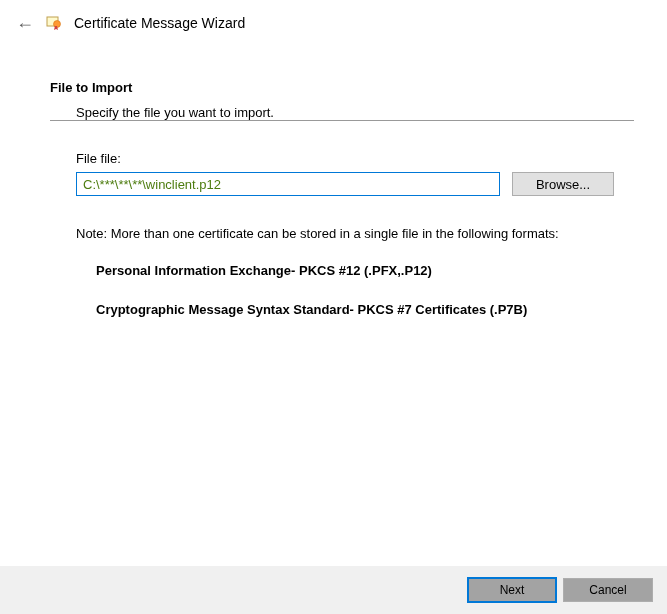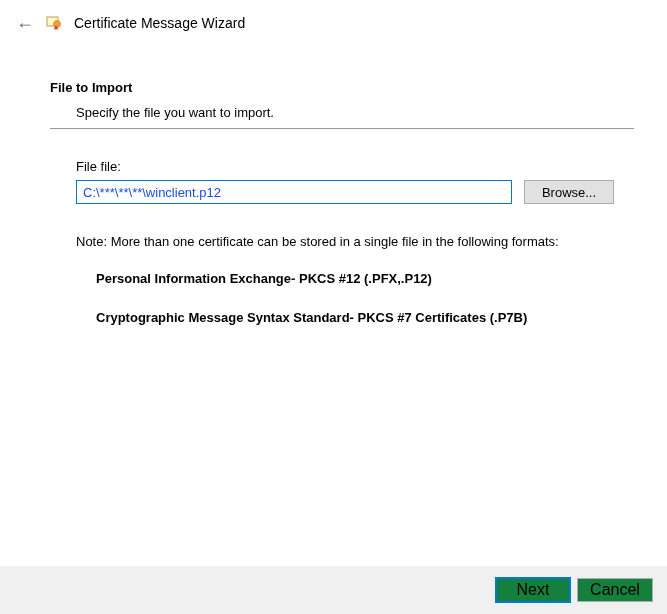--- a/index.html
+++ b/index.html
@@ -44,21 +44,21 @@
       padding: 35px 33px 0 50px;
     }
     .section-title {
       font-weight: bold;
       font-size: 13px;
       margin-bottom: 10px;
     }
     .section-desc {
       margin-left: 26px;
       font-size: 13px;
-      margin-bottom: 8px;
+      margin-bottom: 0;
     }
     .divider {
       border: none;
       border-top: 1px solid #999;
       margin: 0 0 30px 0;
     }
     .form-area {
       margin-left: 26px;
       margin-right: 10px;
     }
@@ -74,25 +74,25 @@
       margin-bottom: 30px;
     }
     .file-input {
       flex: 1;
       height: 24px;
       border: 1px solid #0078d7;
       padding: 2px 6px;
       font-size: 13px;
       font-family: inherit;
       outline: none;
-      color: #1d4ed8;
+      color: #4d7c0f;
     }
     .browse-btn {
       height: 24px;
-      width: 90px;
+      width: 102px;
       background: #e1e1e1;
       border: 1px solid #adadad;
       font-size: 13px;
       font-family: inherit;
       cursor: pointer;
       margin-right: 10px;
     }
     .note-label {
       font-size: 13px;
       margin-bottom: 22px;
@@ -111,24 +111,24 @@
       height: 48px;
       background: #f0f0f0;
       display: flex;
       justify-content: flex-end;
       align-items: center;
       padding: 0 14px;
       gap: 6px;
     }
     .footer-btn {
       height: 24px;
-      width: 76px;
-      background: #15803d;
+      width: 90px;
+      background: #a3a3a3;
       border: 1px solid #adadad;
-      font-size: 16px;
+      font-size: 12px;
       font-family: inherit;
       cursor: pointer;
     }
     .footer-btn.primary {
       border: 2px solid #0078d7;
       height: 26px;
     }
   </style>
 </head>
 <body>

